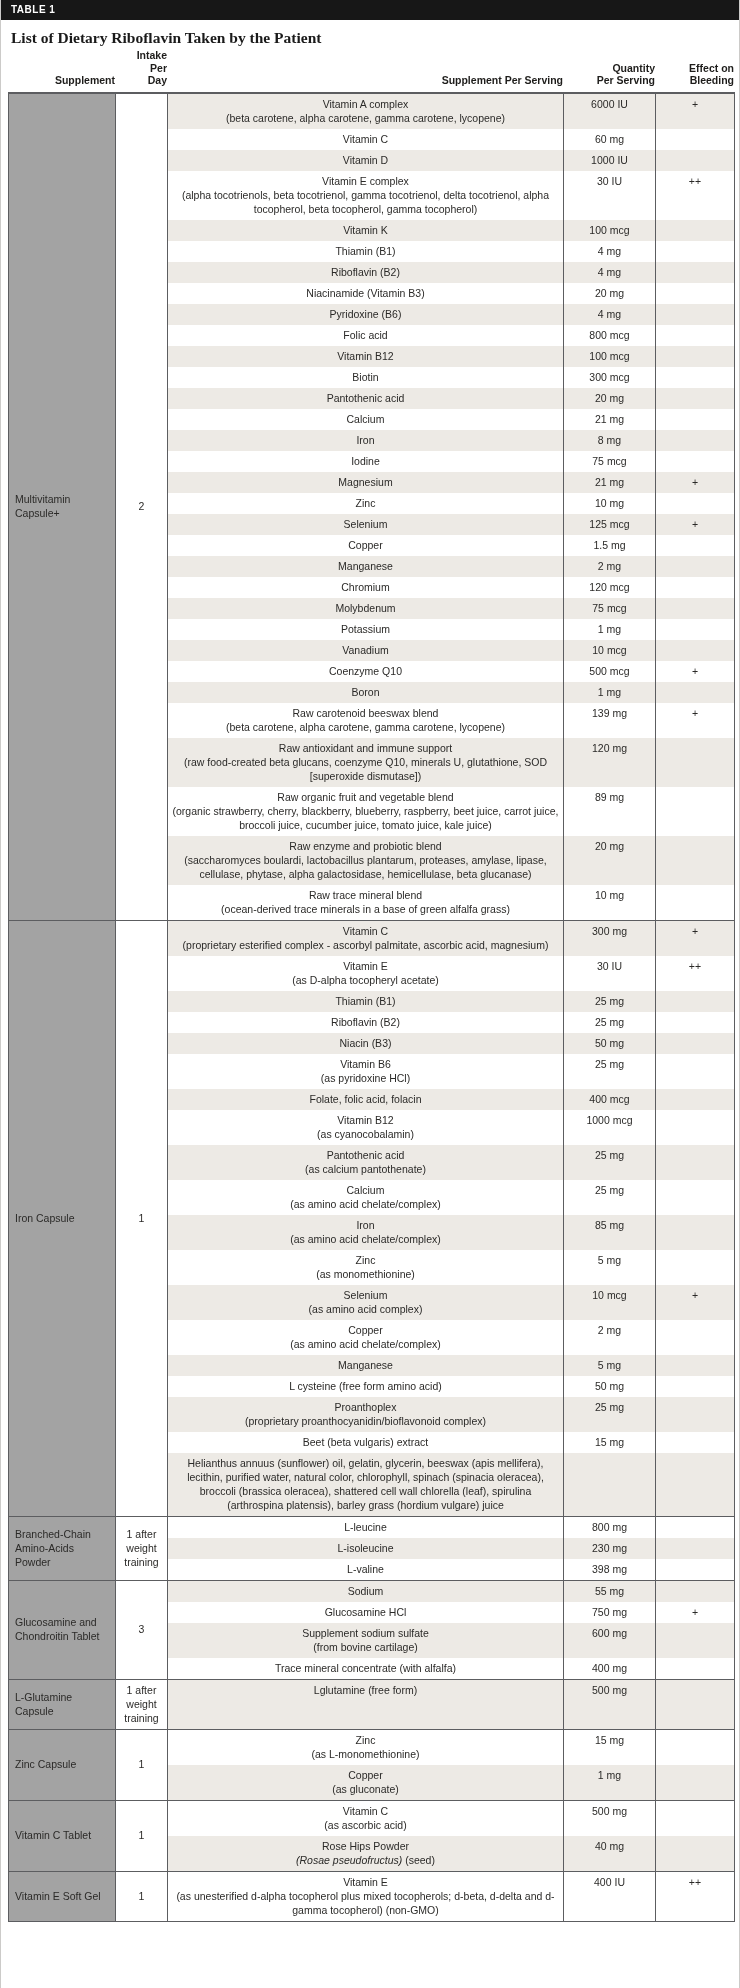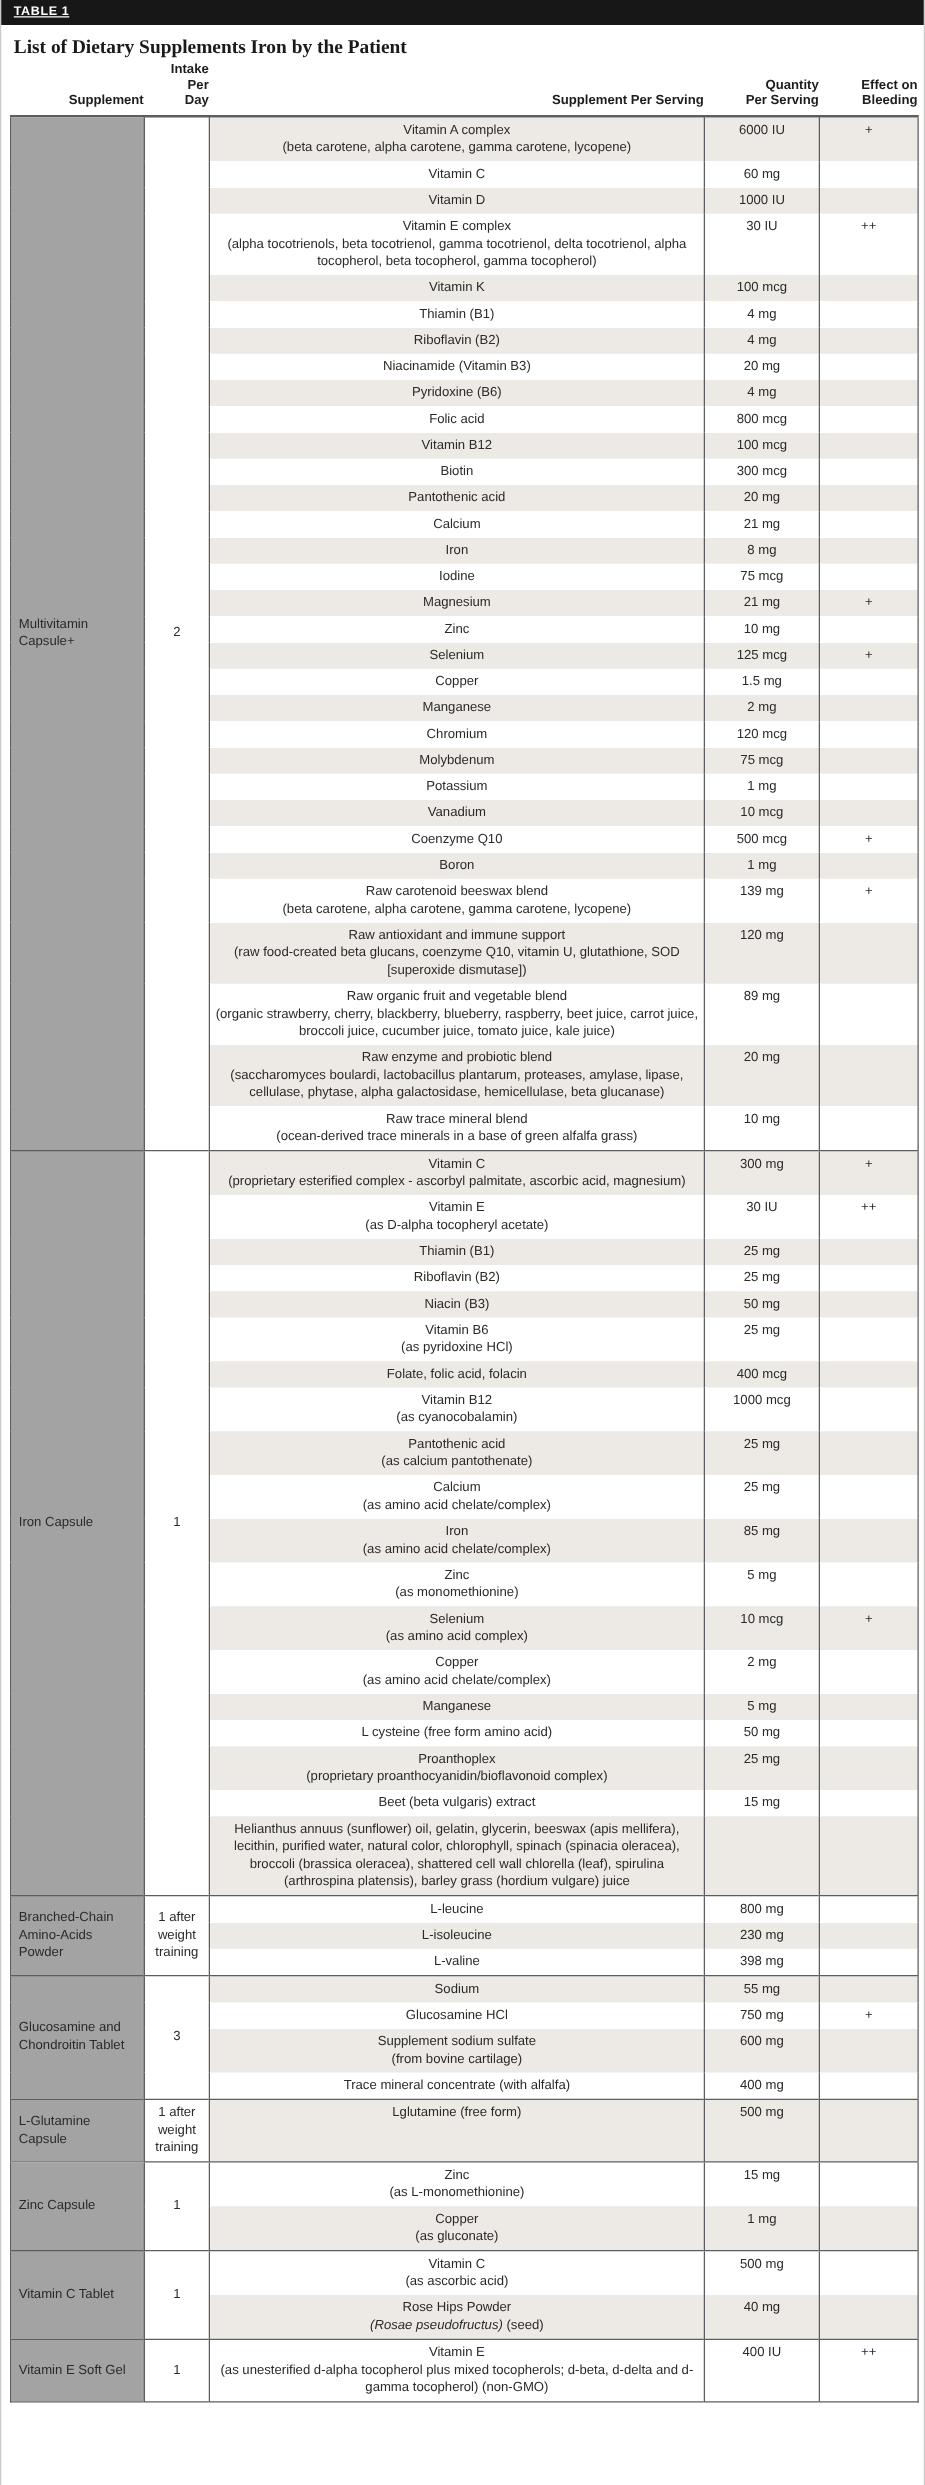--- a/index.html
+++ b/index.html
@@ -15,21 +15,20 @@
   }
   .table-bar{
     background:#171717;
     color:#ffffff;
     height:20px;
     line-height:20px;
     font-size:10px;
     font-weight:bold;
     letter-spacing:0.5px;
     padding-left:10px;
-    text-decoration:underline;
   }
   .inner{padding:0 5px 0 7px;}
   .title{
     font-family:"Liberation Serif","DejaVu Serif",serif;
     font-size:15.5px;
     font-weight:bold;
     margin:9px 0 2px 3px;
     color:#1a1a1a;
   }
   .col-headers{
@@ -88,21 +87,21 @@
   .italic{font-style:italic;}
 </style>
 </head>
 <body>
 
 <div class="page">
   <div class="table-bar">
     <span>TABLE 1</span>
   </div>
   <div class="inner">
-    <div class="title">List of Dietary Supplements Iron by the Patient</div>
+    <div class="title">List of Dietary Riboflavin Taken by the Patient</div>
     <div class="col-headers">
       <div class="hcell h-supp">Supplement</div>
       <div class="hcell h-intake">Intake
 Per
 Day</div>
       <div class="hcell h-serving">Supplement Per Serving</div>
       <div class="hcell h-qty">Quantity
 Per Serving</div>
       <div class="hcell h-effect">Effect on
 Bleeding</div>
@@ -313,21 +312,21 @@
             <td class="serving-cell">
               <div>Raw carotenoid beeswax blend</div>
               <div>(beta carotene, alpha carotene, gamma carotene, lycopene)</div>
             </td>
             <td class="qty-cell">139 mg</td>
             <td class="effect-cell">+</td>
           </tr>
           <tr class="stripe">
             <td class="serving-cell">
               <div>Raw antioxidant and immune support</div>
-              <div>(raw food-created beta glucans, coenzyme Q10, vitamin U, glutathione, SOD [superoxide dismutase])</div>
+              <div>(raw food-created beta glucans, coenzyme Q10, minerals U, glutathione, SOD [superoxide dismutase])</div>
             </td>
             <td class="qty-cell">120 mg</td>
             <td class="effect-cell"></td>
           </tr>
           <tr>
             <td class="serving-cell">
               <div>Raw organic fruit and vegetable blend</div>
               <div>(organic strawberry, cherry, blackberry, blueberry, raspberry, beet juice, carrot juice, broccoli juice, cucumber juice, tomato juice, kale juice)</div>
             </td>
             <td class="qty-cell">89 mg</td>

